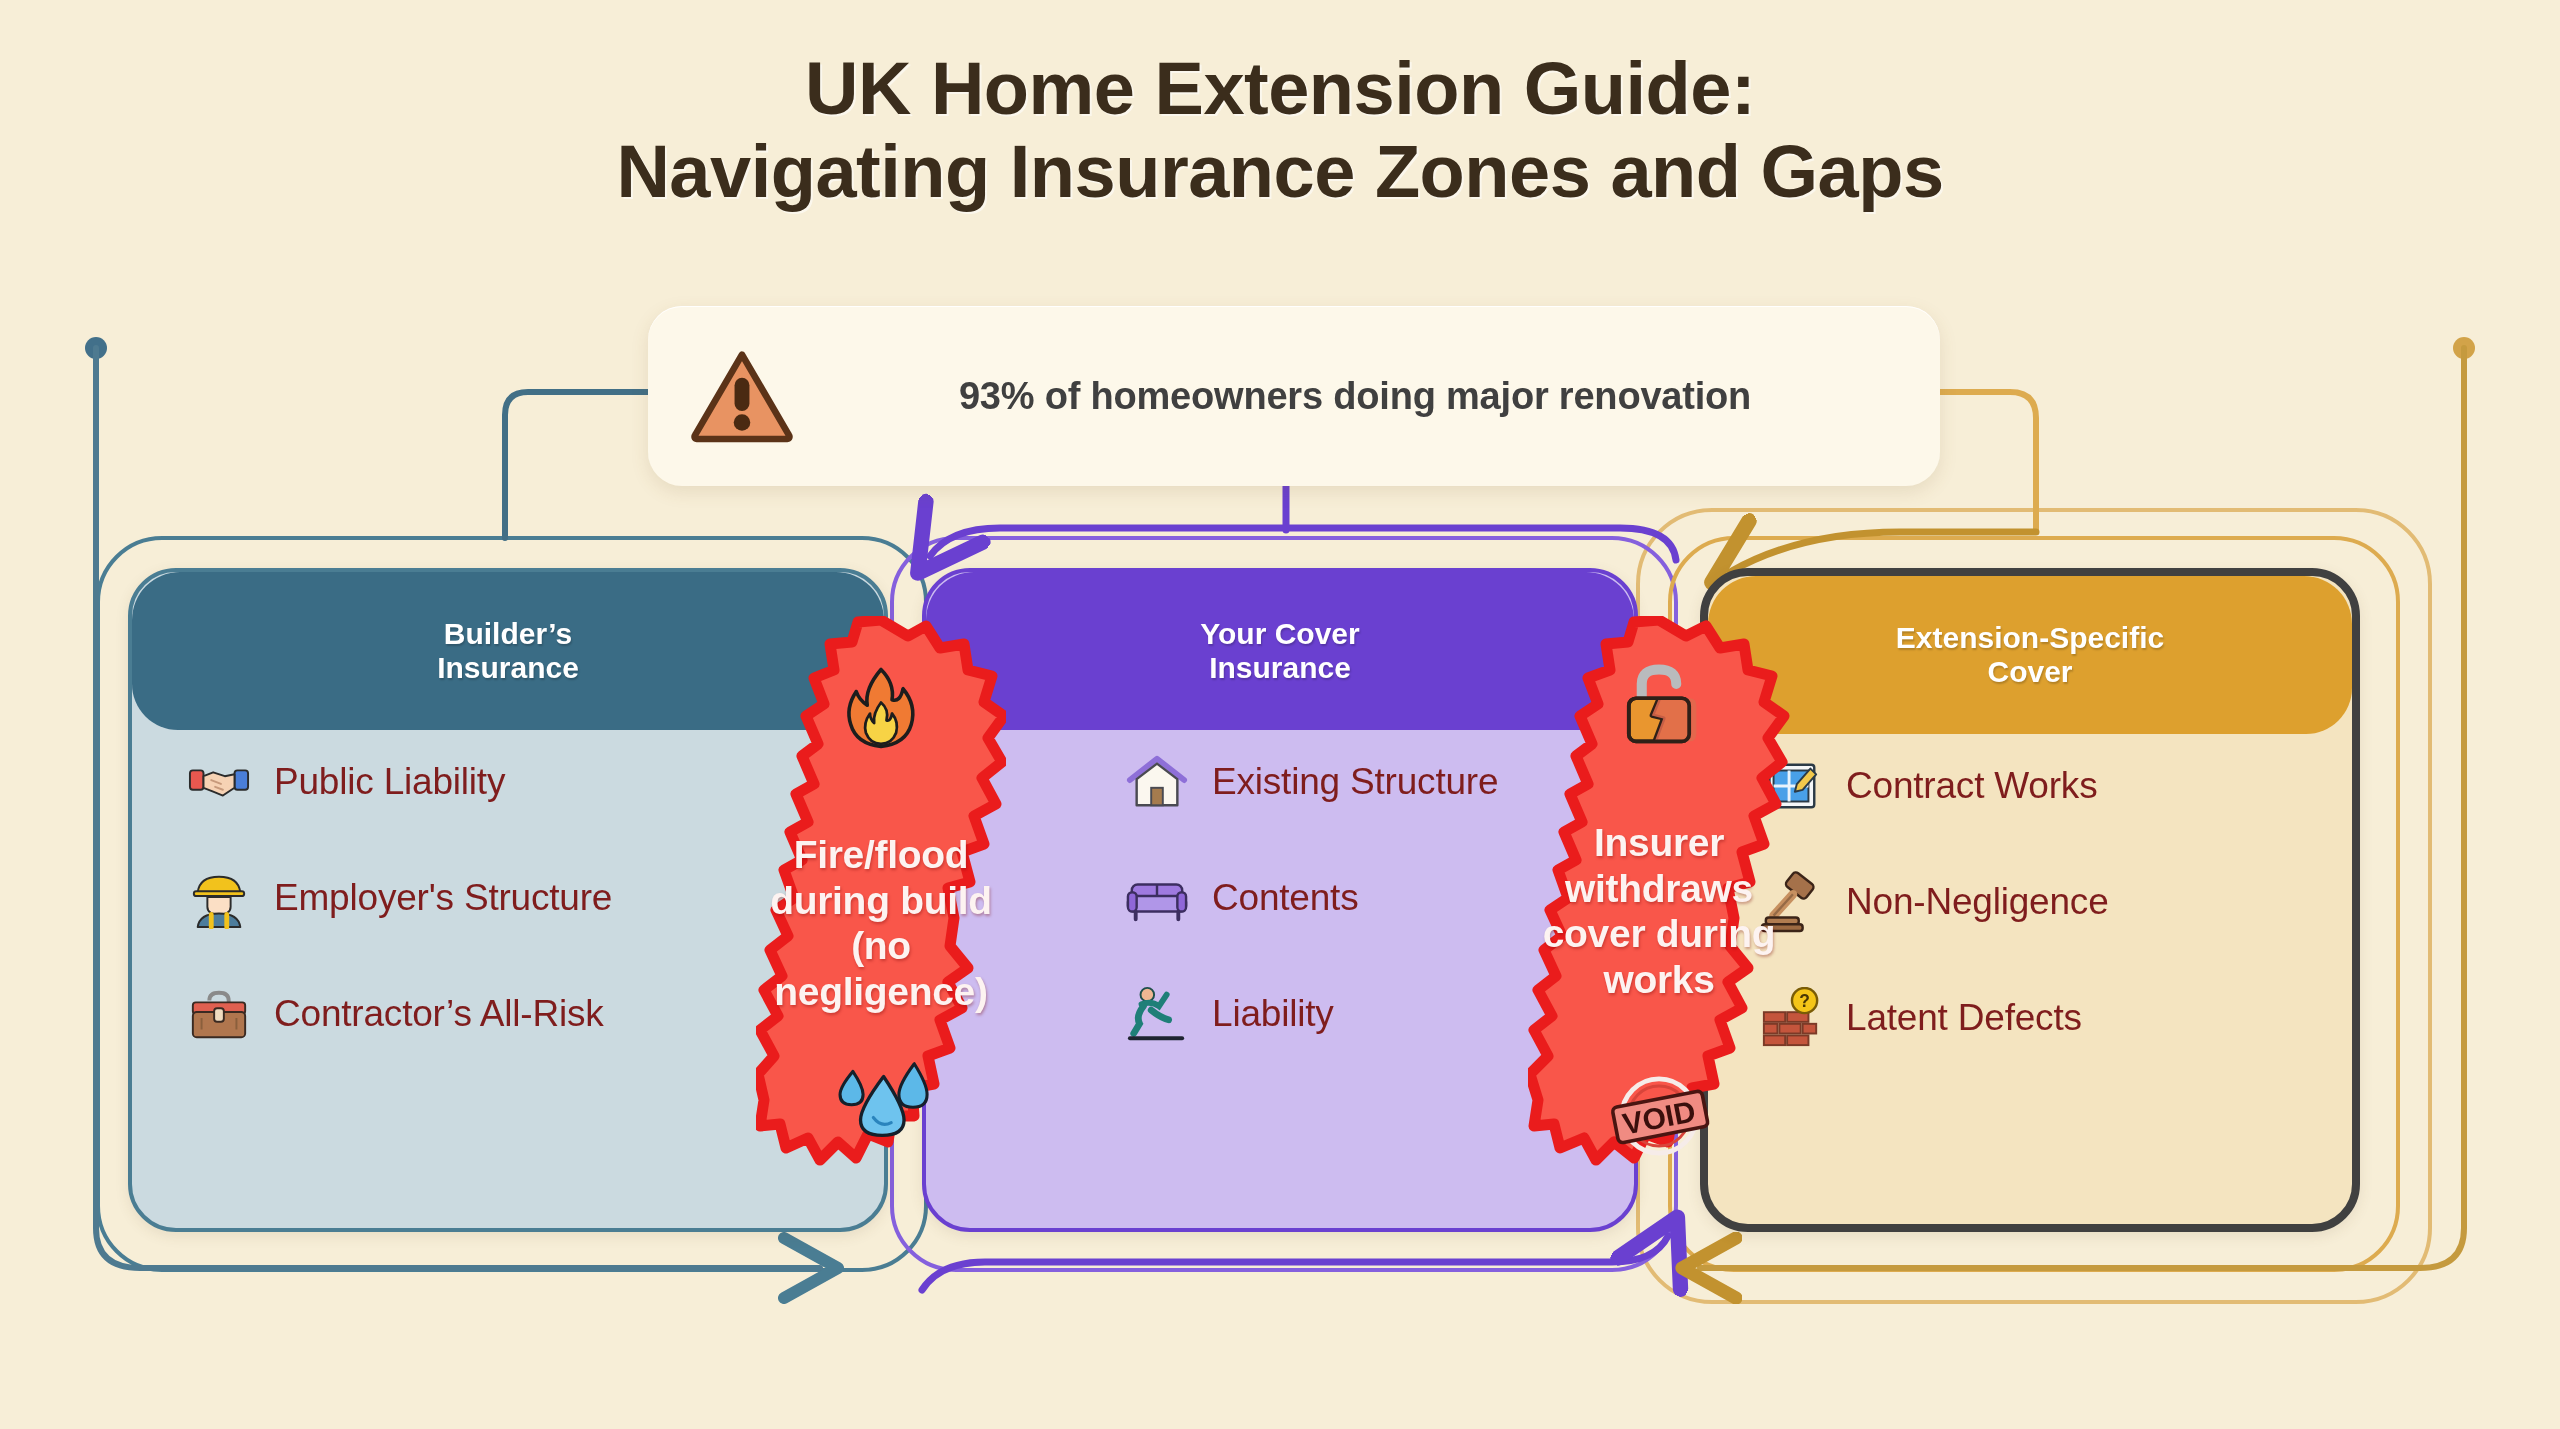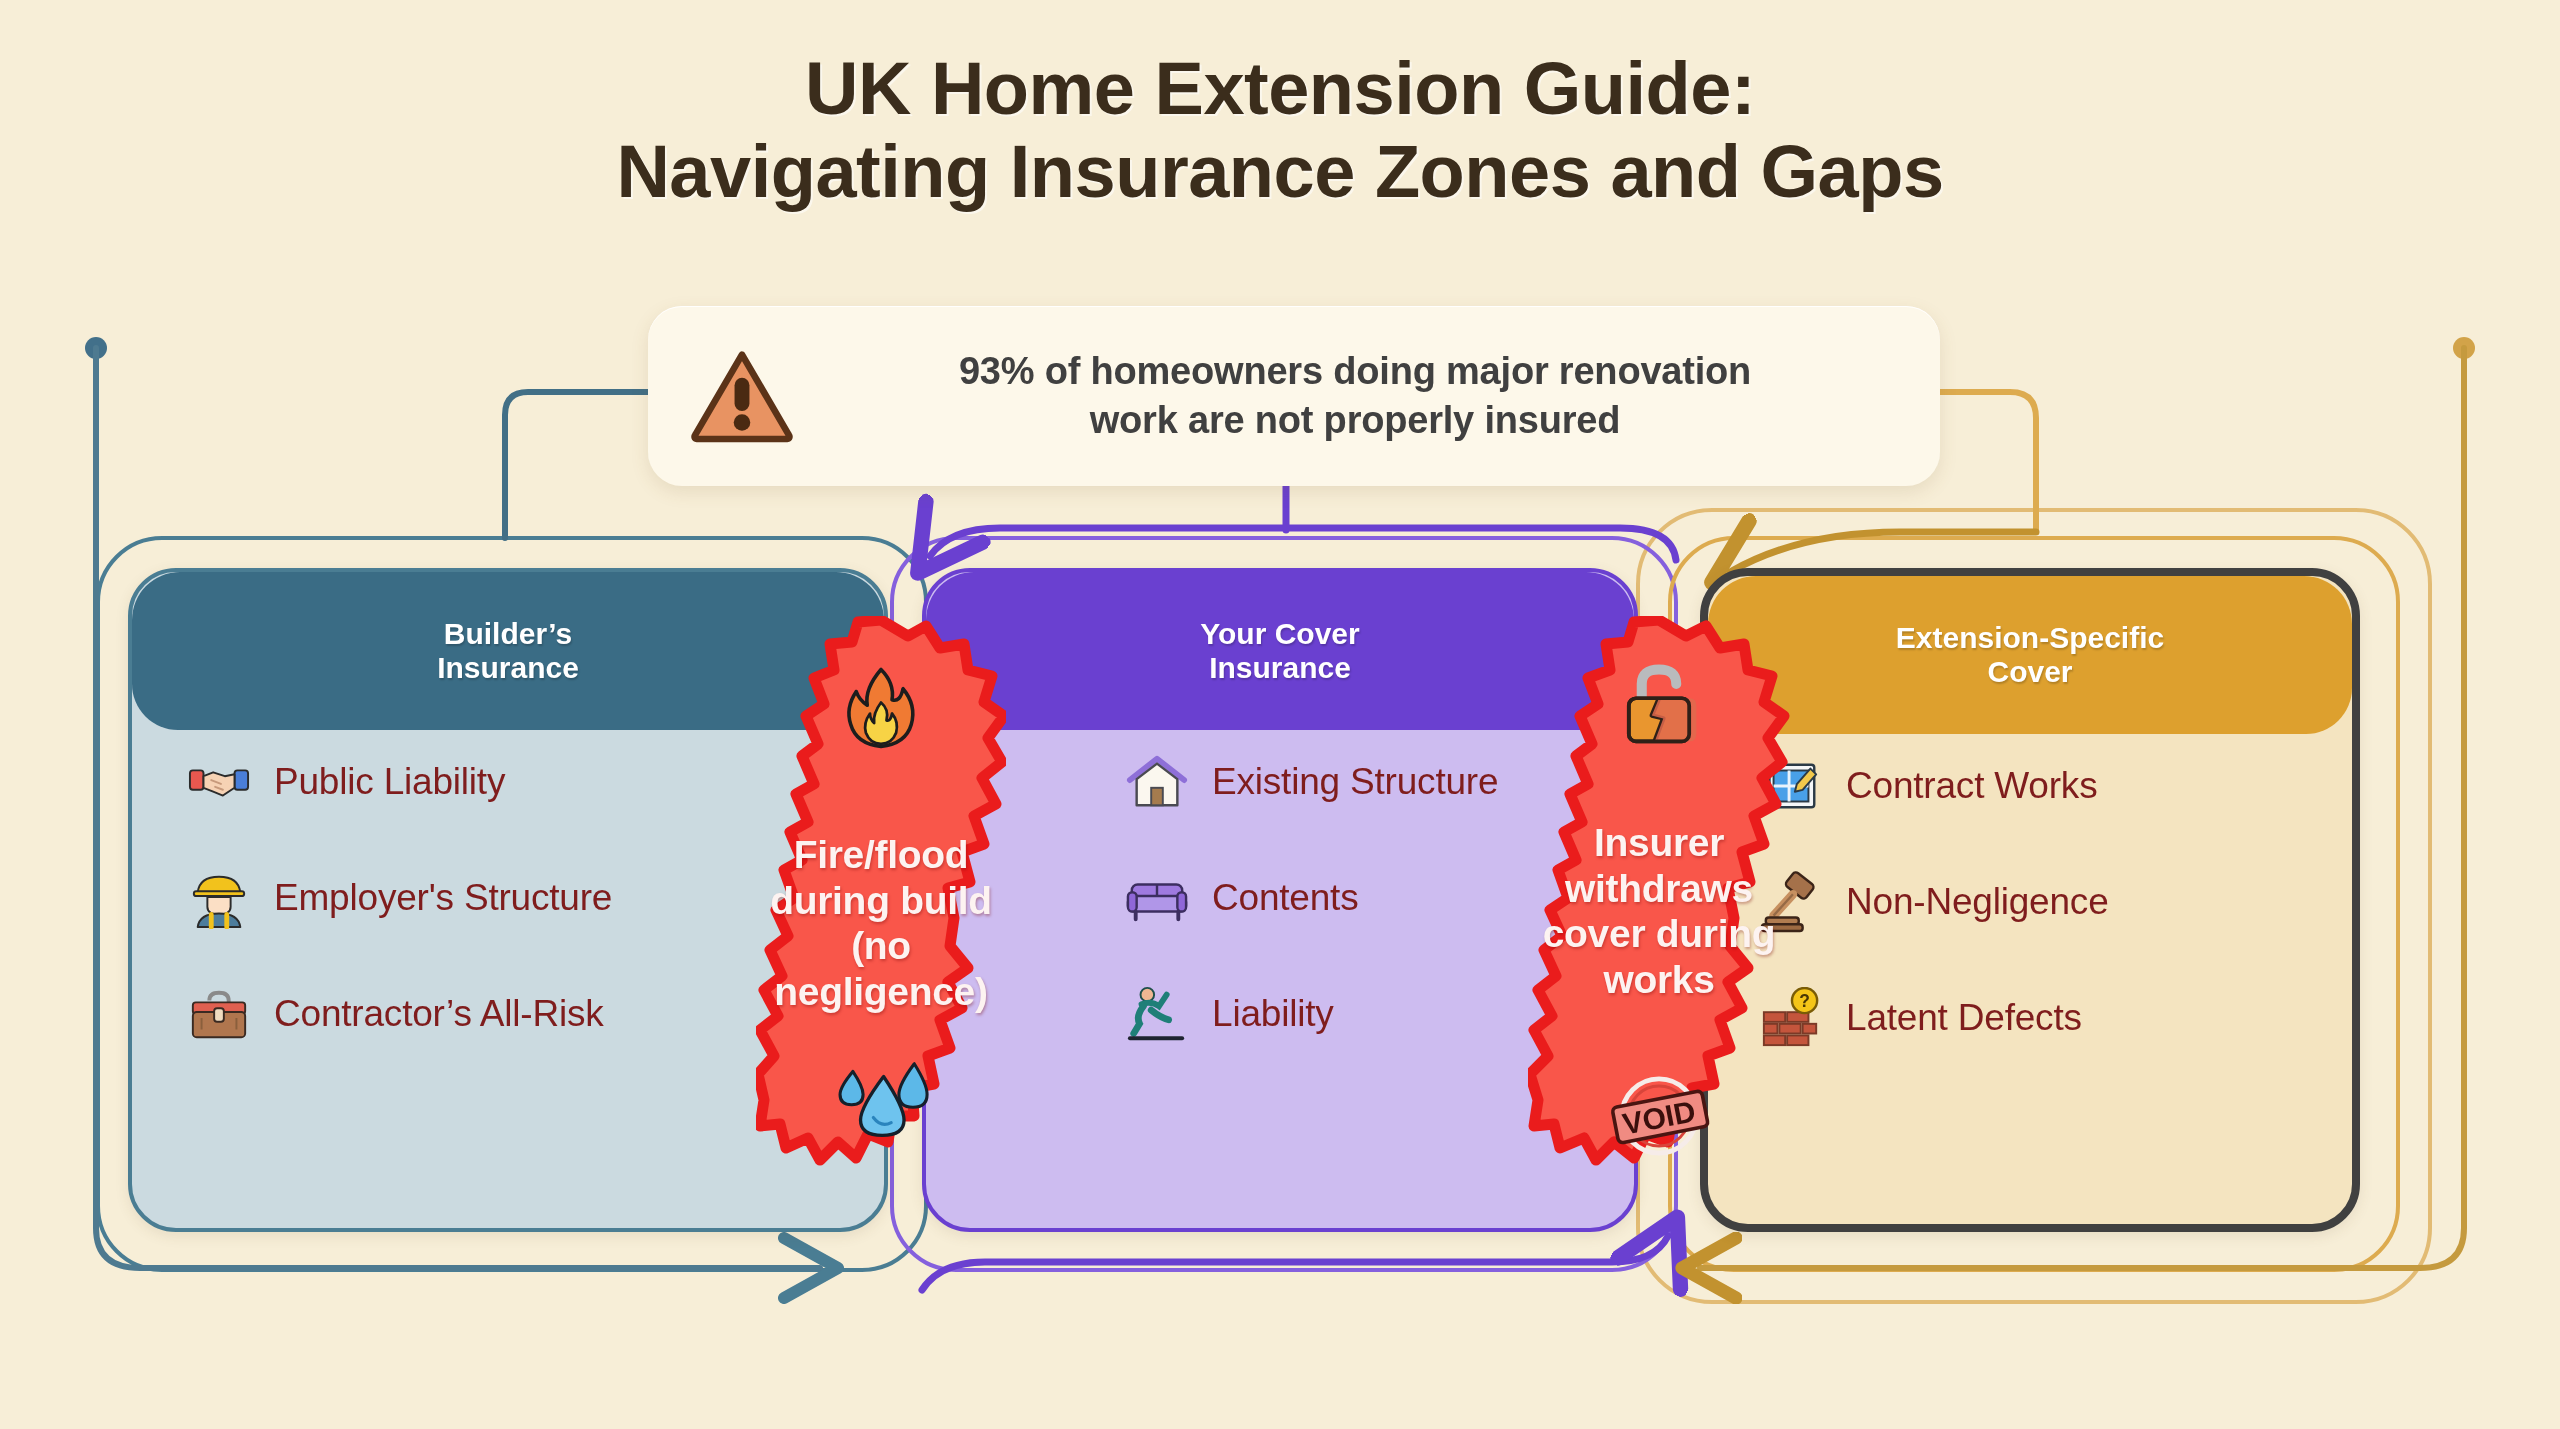--- a/index.html
+++ b/index.html
@@ -167,21 +167,20 @@
   </svg>
 
   <div class="banner">
     <svg class="warn" viewBox="0 0 64 58">
       <path d="M32 4 L60 52 Q62 55 58 55 L6 55 Q2 55 4 52 Z" fill="#e89362" stroke="#5b3318" stroke-width="4" stroke-linejoin="round"></path>
       <rect x="27.5" y="18" width="9" height="20" rx="4.5" fill="#4a2a12"></rect>
       <circle cx="32" cy="45" r="5" fill="#4a2a12"></circle>
     </svg>
     <div class="btext">
       <span>93% of homeowners doing major renovation</span><br>
-      <span>work are not properly insured</span>
     </div>
   </div>
 
   <div id="panelLeftOuter"></div>
   <div id="panelMidOuter"></div>
   <div id="panelRightOuter2"></div>
   <div id="panelRightOuter"></div>
 
   <div class="panel" id="panelLeft">
     <div class="phead">

